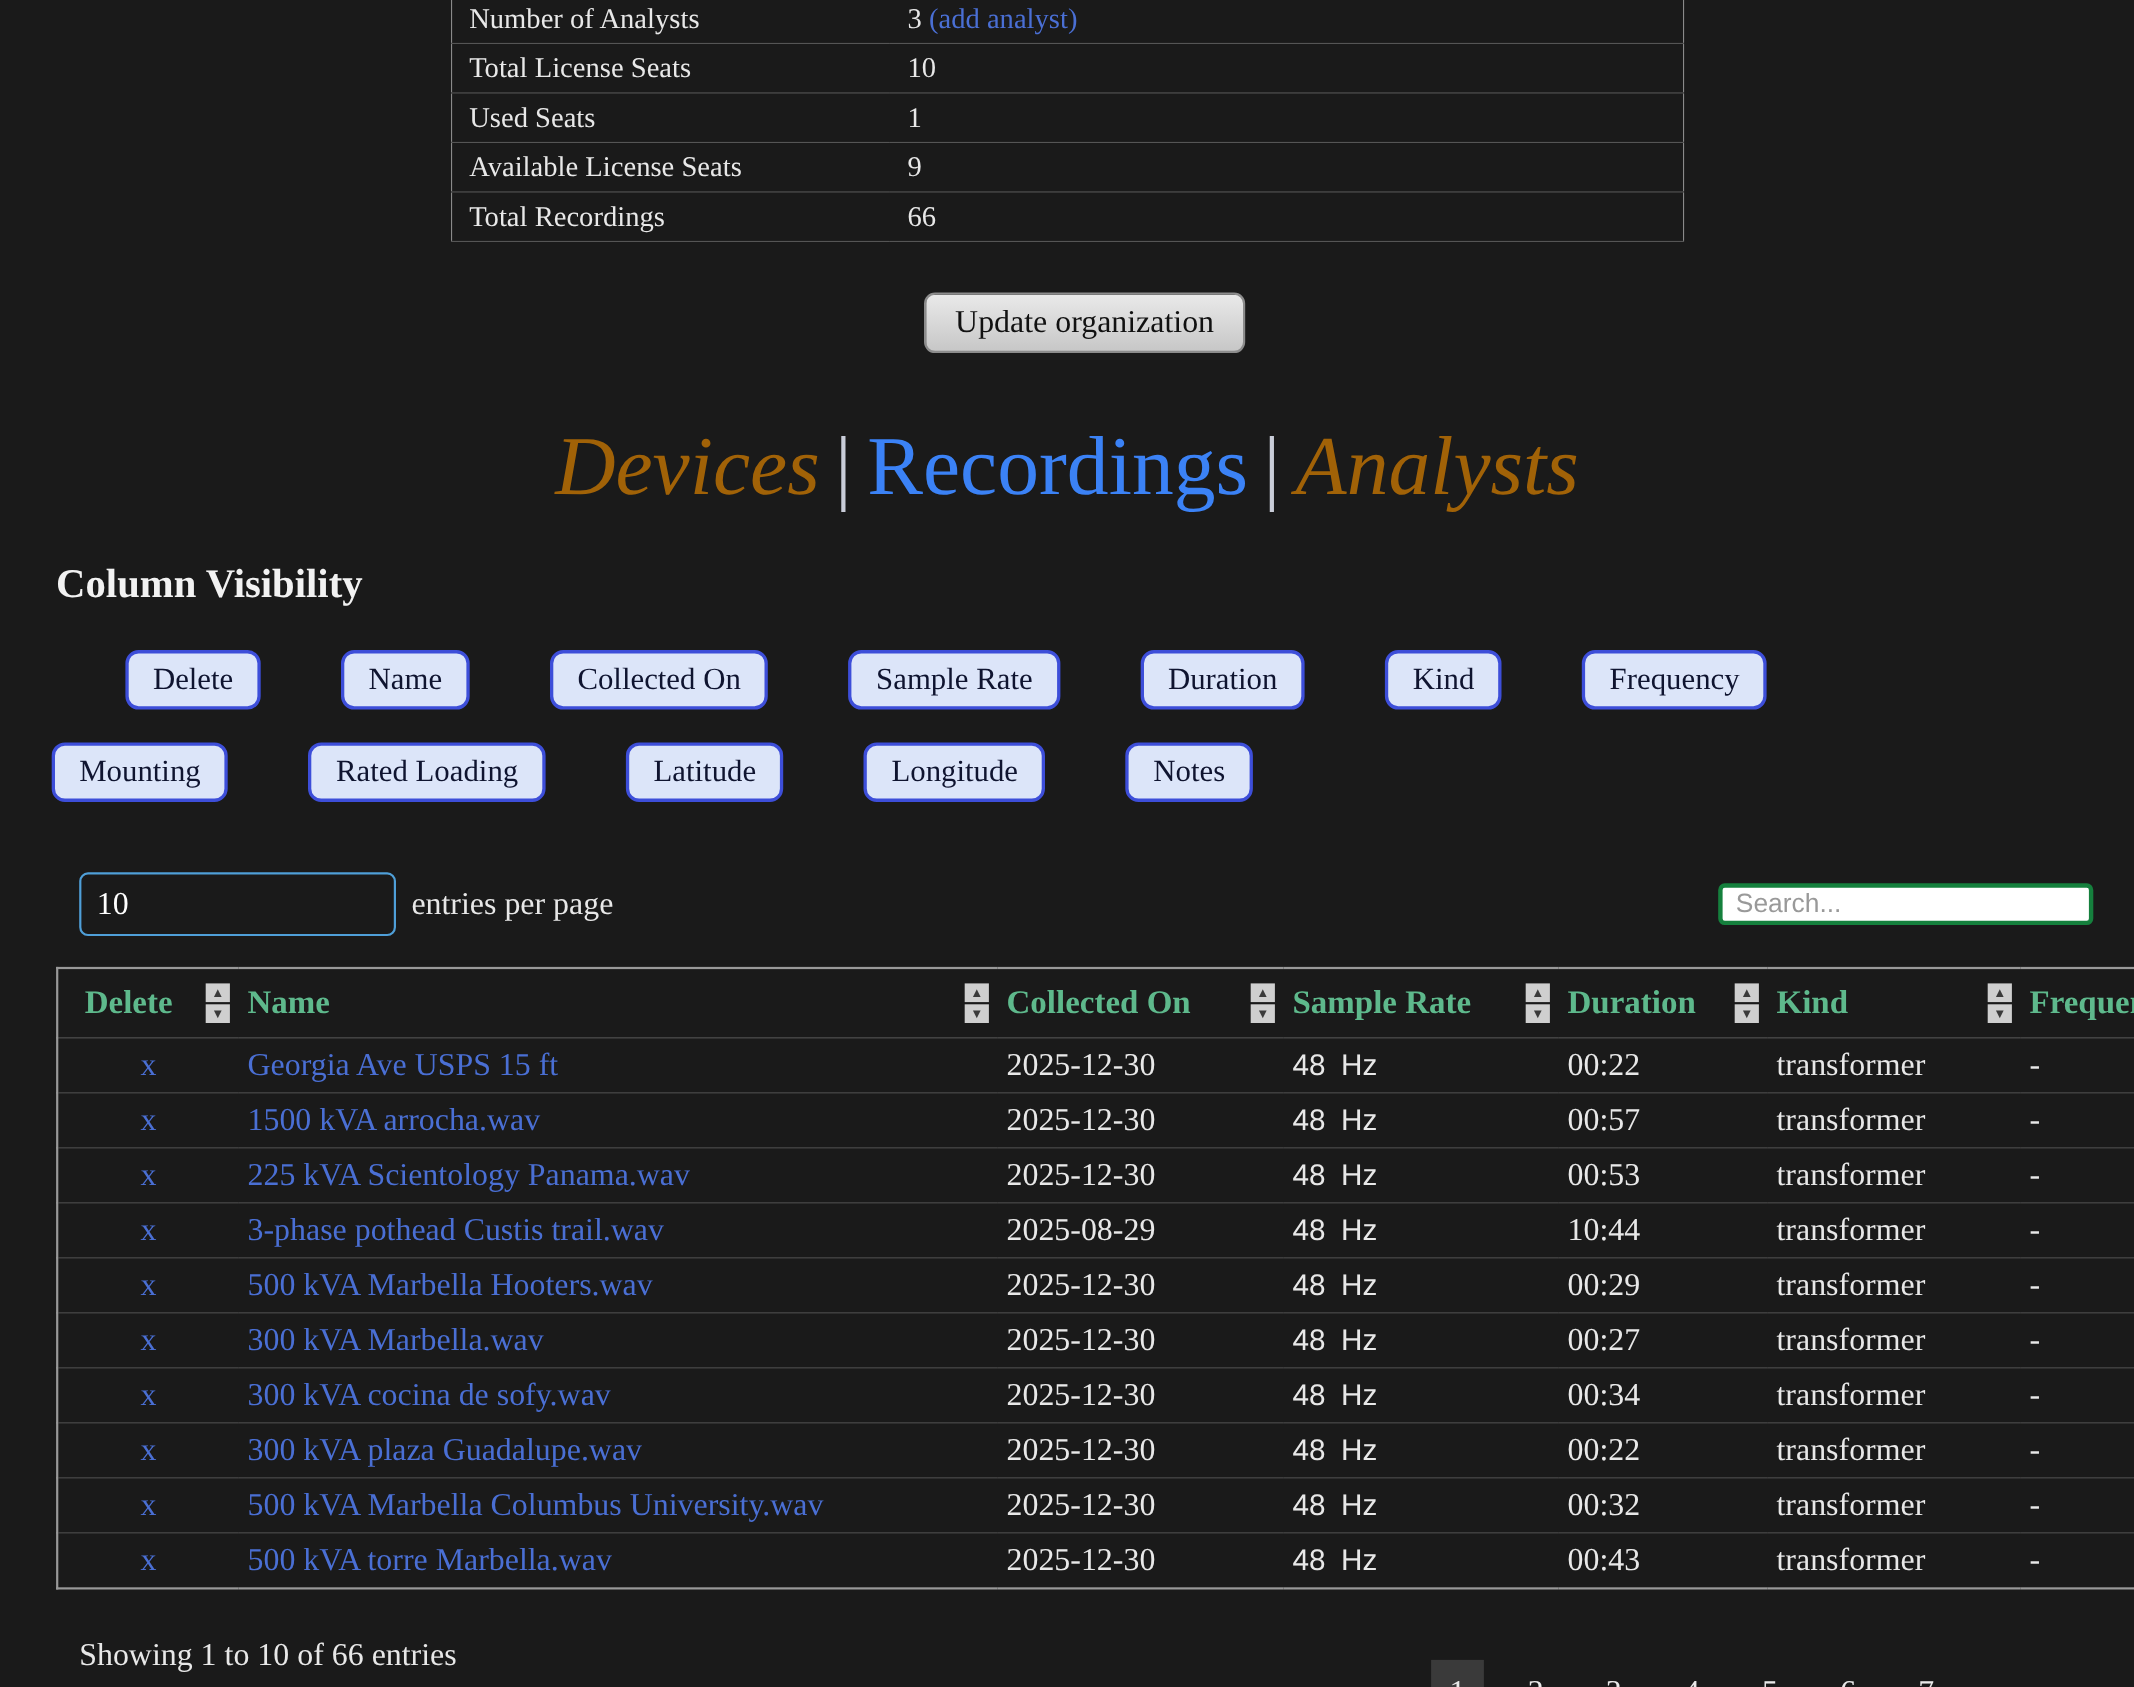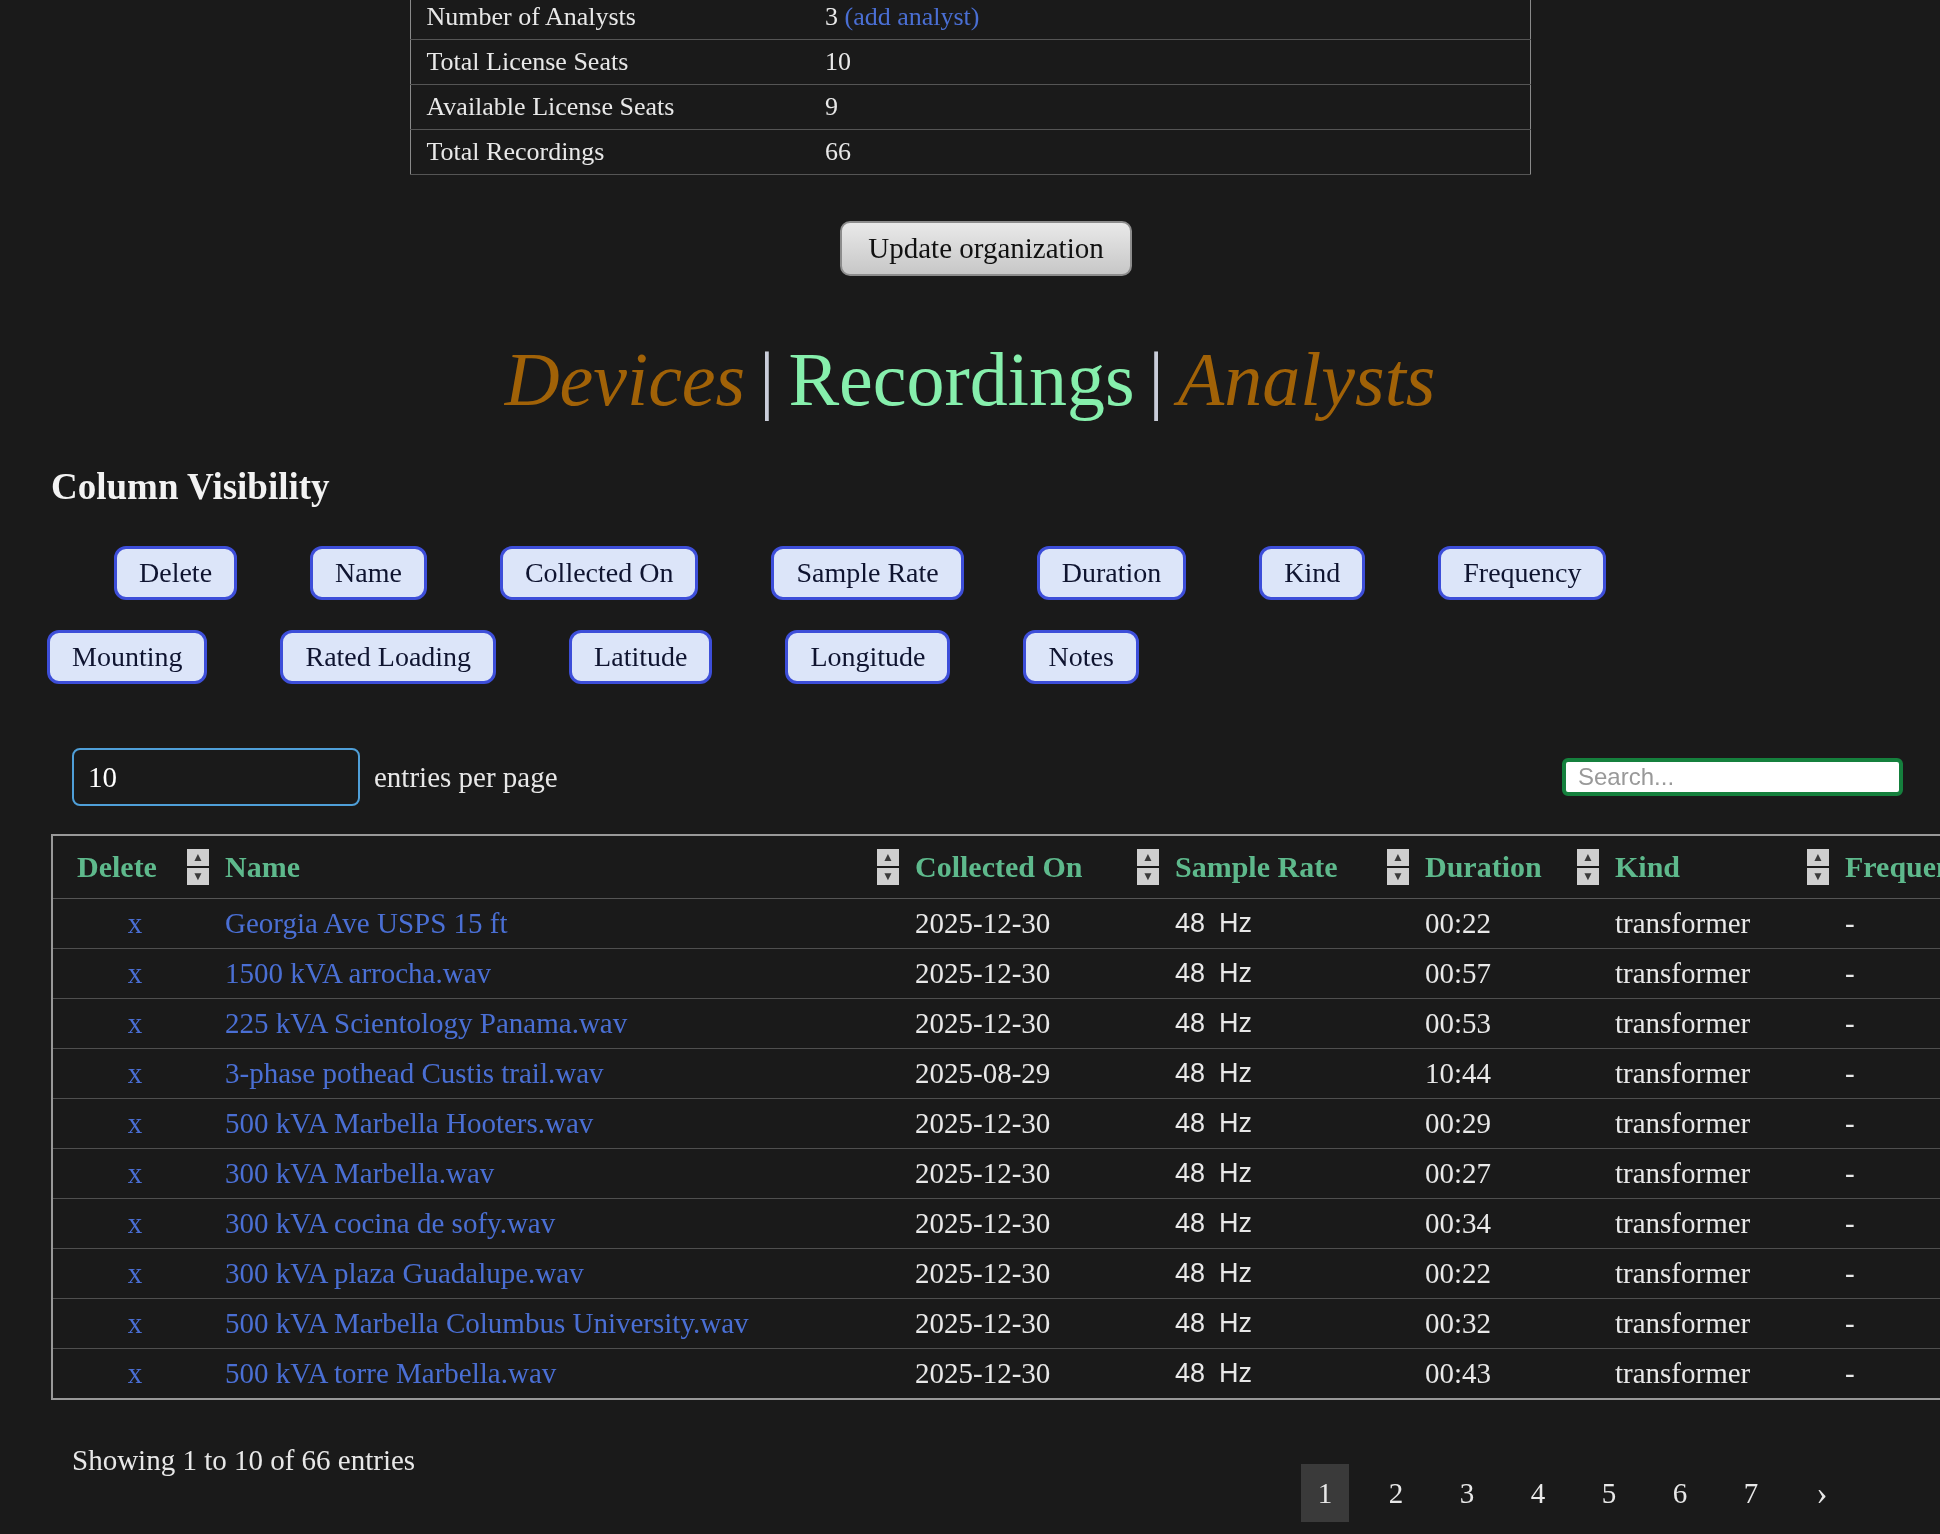--- a/index.html
+++ b/index.html
@@ -37,21 +37,21 @@
     border:2px solid #8c8c8c;
     border-radius:10px;
     padding:9px 26px;
     cursor:pointer;
   }
 
   
   .big-nav { text-align:center; margin-top:58px; font-size:76px; line-height:1.2; }
   .big-nav a { text-decoration:none; cursor:pointer; }
   .nav-blue { color:#a16207;font-style:italic; }
-  .nav-green { color:#86efac;margin-top:48px; }
+  .nav-green { color:#3b82f6;margin-top:48px; }
   .nav-sep { color:#c9cdd9; padding:0 14px; }
 
   
   .colvis-title { font-size:37px; font-weight:bold; color:#f2f2f2; margin:40px 0 0 51px; }
   .pill-row { display:flex; gap:73px; margin:38px 0 0 114px; }
   .pill-row.second { margin-top:30px;margin-left:47px; }
   .pill {
     font-family:"Liberation Serif", serif;
     font-size:28px;
     color:#0f1430;
@@ -161,20 +161,24 @@
   <tbody>
     <tr>
       <td class="lbl">Number of Analysts</td>
       <td><span>3</span> <a>(add analyst)</a></td>
     </tr>
     <tr>
       <td class="lbl">Total License Seats</td>
       <td>10</td>
     </tr>
     <tr>
+      <td class="lbl">Used Seats</td>
+      <td>1</td>
+    </tr>
+    <tr>
       <td class="lbl">Available License Seats</td>
       <td>9</td>
     </tr>
     <tr>
       <td class="lbl">Total Recordings</td>
       <td>66</td>
     </tr>
   </tbody>
 </table>
 

